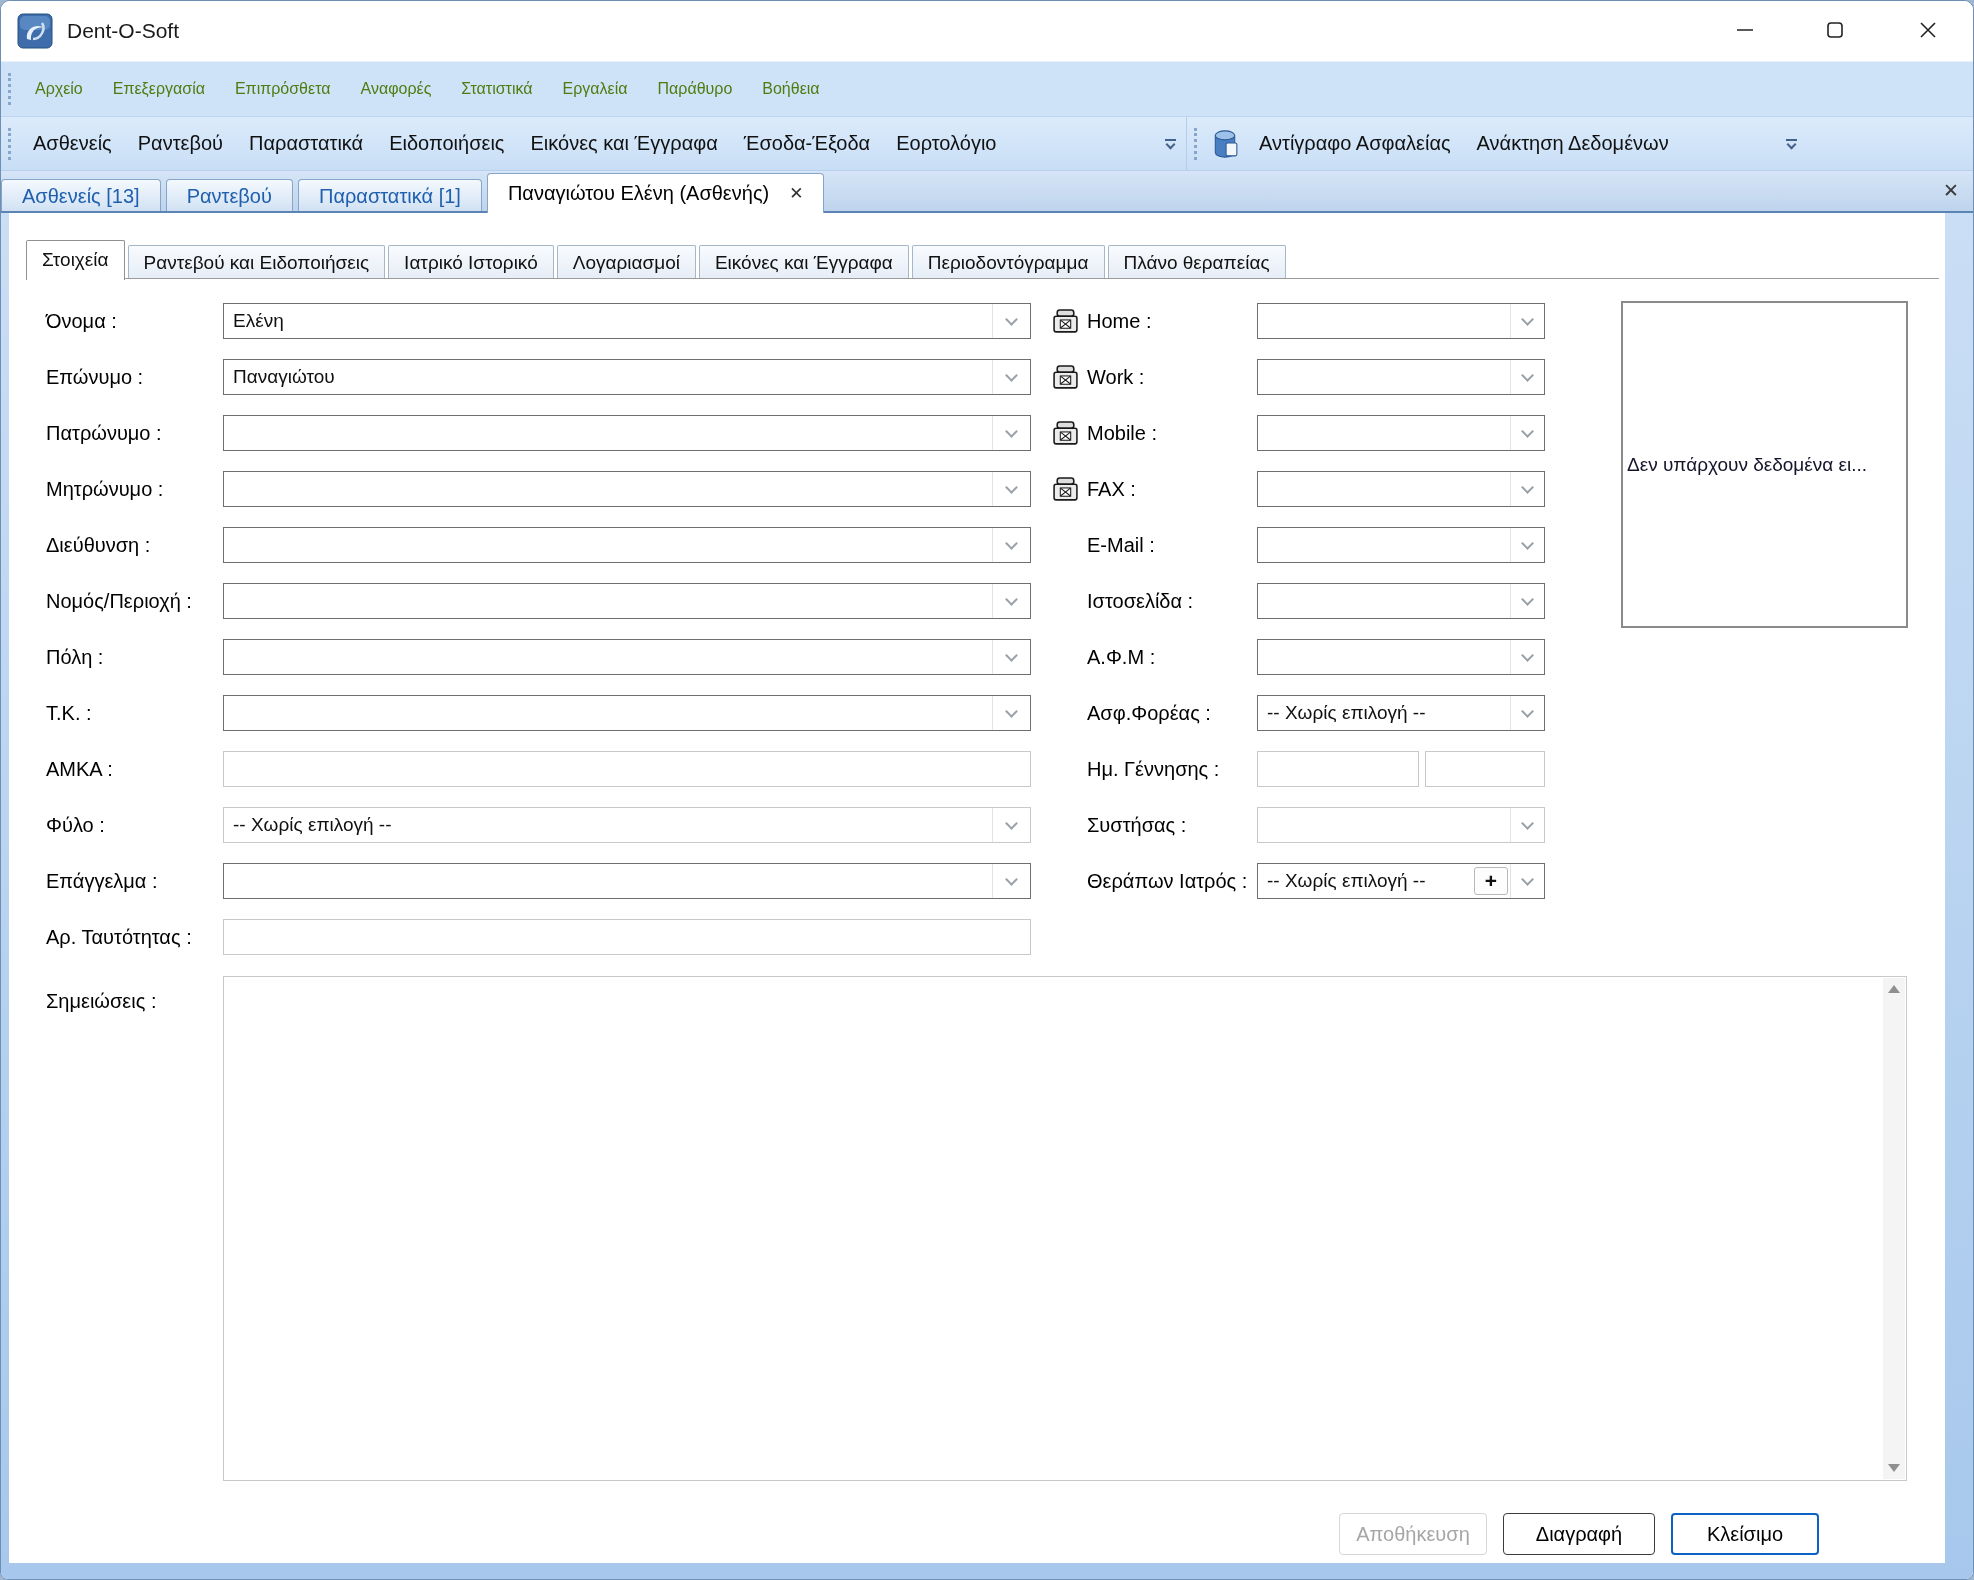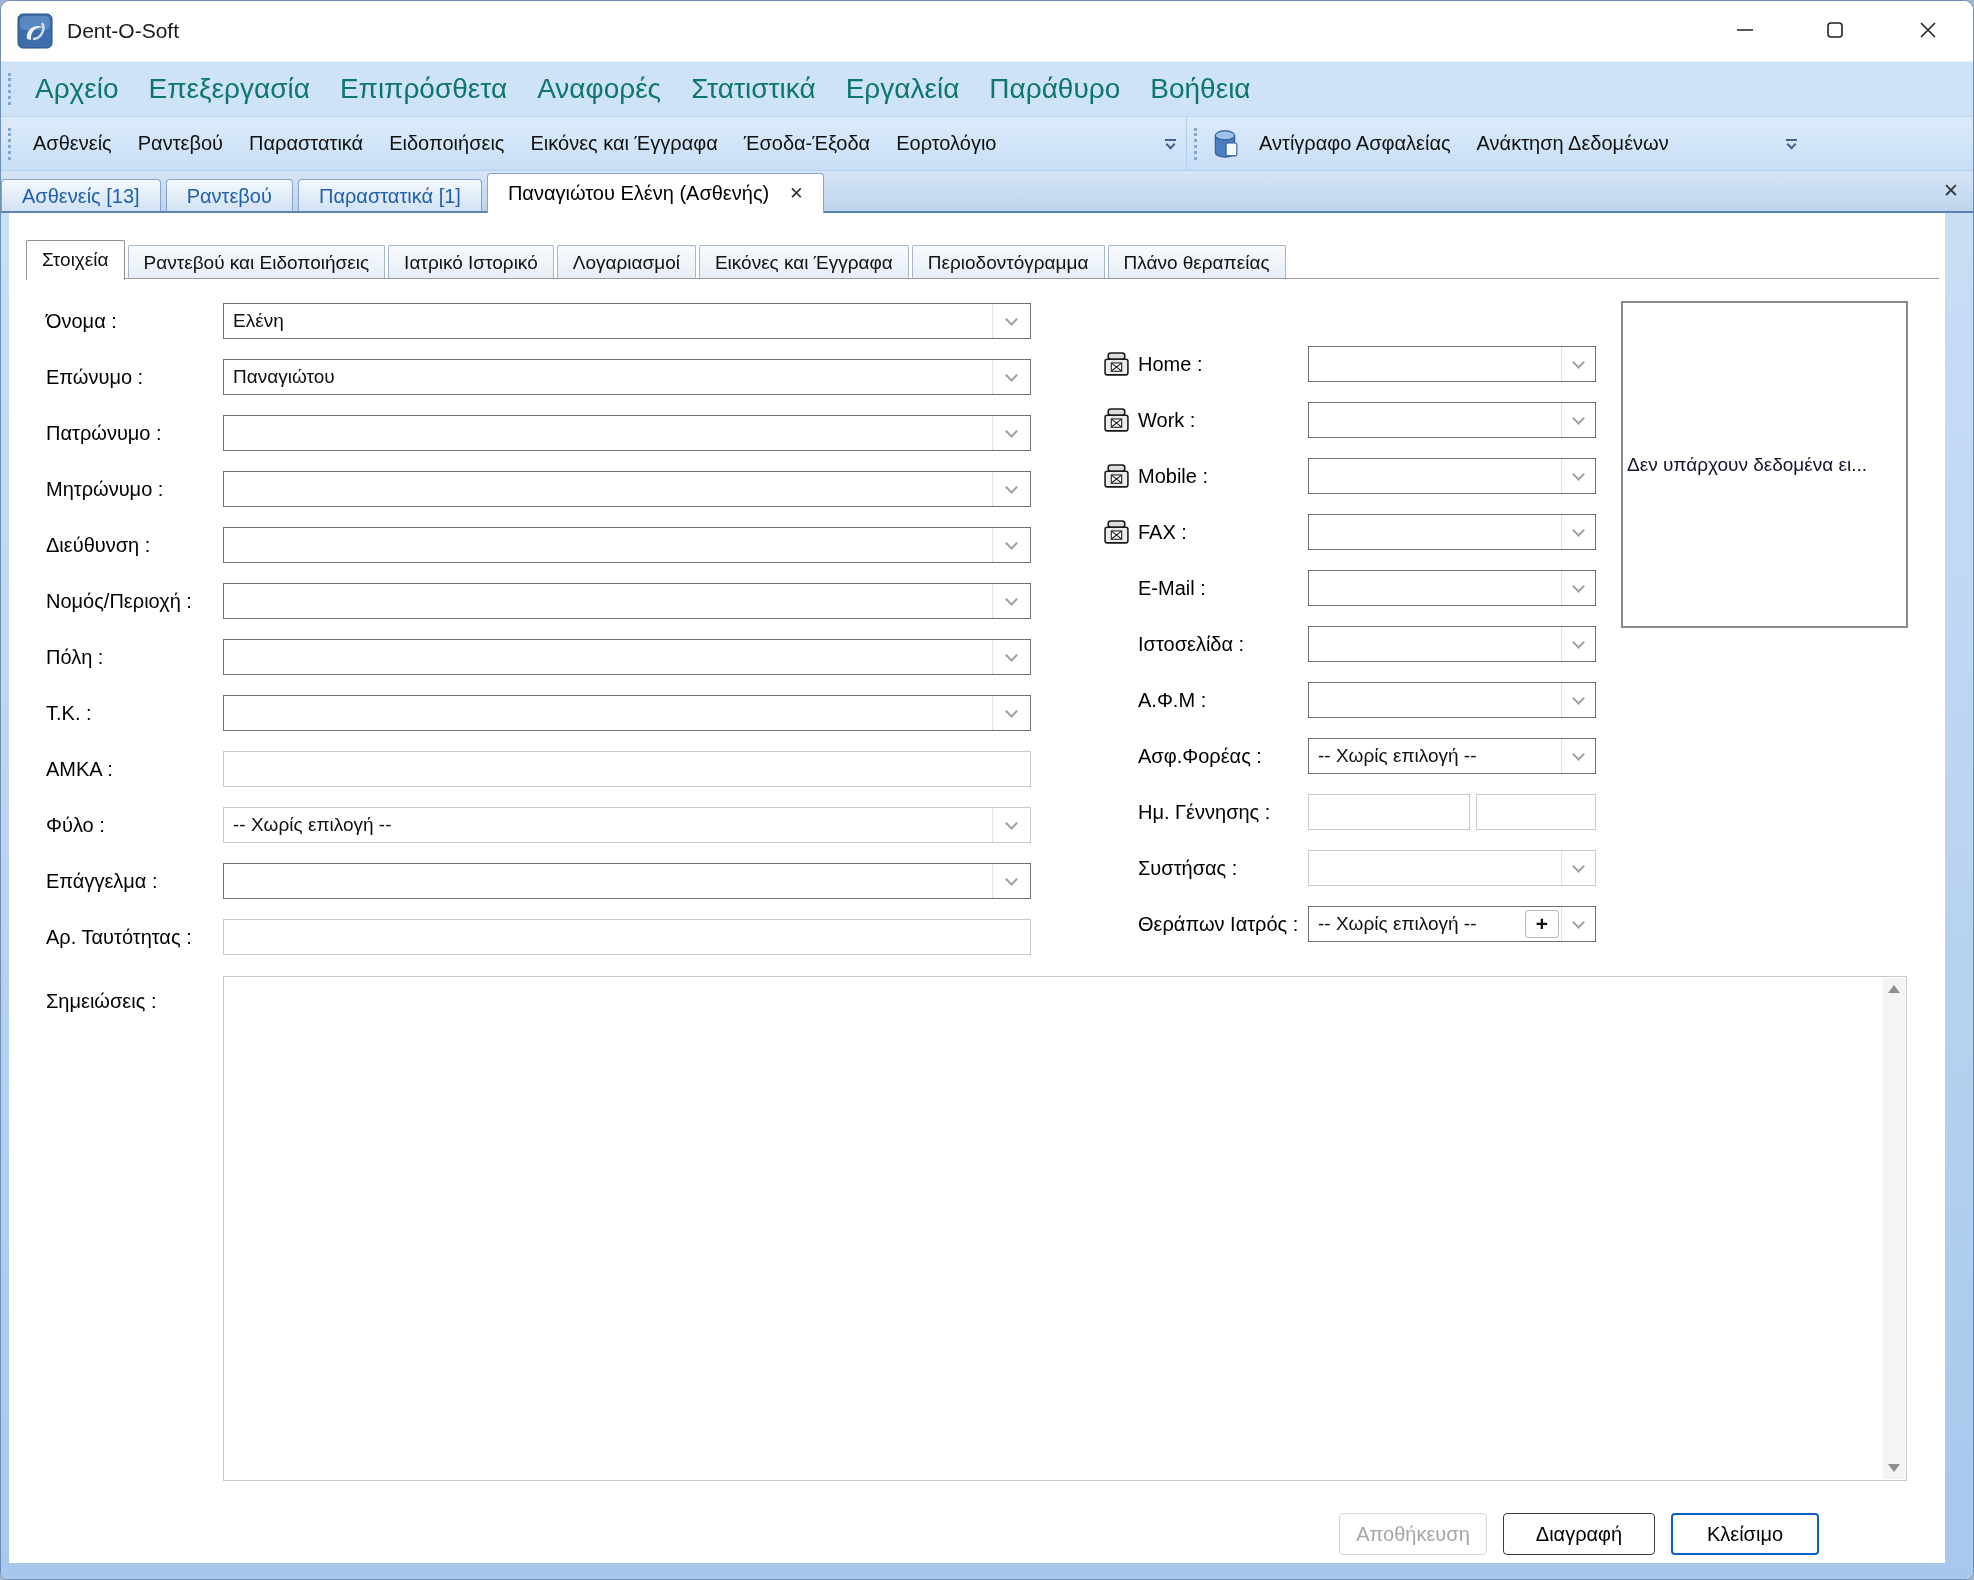--- a/index.html
+++ b/index.html
@@ -11,21 +11,21 @@
   }
   
   .titlebar { position: relative; height: 60px; background: #ffffff; display: flex; align-items: center; }
   .app-icon { margin-left: 16px; width: 36px; height: 36px; flex: none; }
   .title-text { margin-left: 14px; font-size: 21px; color: #1a1a1a; }
   .win-btn { position: absolute; top: 0; width: 64px; height: 58px; display: flex; align-items: center; justify-content: center; cursor: default; }
   #btn-min { left: 1712px; } #btn-max { left: 1802px; } #btn-x { left: 1895px; }
   
   .menubar { height: 56px; background: #cfe3f8; border-top: 1px solid #e9f2fc; border-bottom: 1px solid #c0d6ef; display: flex; align-items: center; }
   .grip { width: 4px; height: 32px; border-left: 3px dotted #86a6cc; margin: 0 8px 0 7px; flex: none; }
-  .menu-item { padding: 8px 15px; font-size: 28px; color: #0f766e; height: 100%; display: flex; align-items: center; }
+  .menu-item { padding: 8px 15px; font-size: 16px; color: #4d7c0f; height: 100%; display: flex; align-items: center; }
   
   .toolbar { height: 54px; background: linear-gradient(#dcebfb, #c8def6); display: flex; align-items: center; border-bottom: 1px solid #b6cfeb; }
   .tb-group { display: flex; align-items: center; height: 100%; }
   .tb-group.first { width: 1186px; flex: none; border-right: 1px solid #b3cdea; }
   .tb-group.second { flex: 1; }
   .tb-item { padding: 0 13px; font-size: 20px; color: #111; height: 100%; display: flex; align-items: center; white-space: nowrap; }
   .ovf { width: 24px; height: 42px; margin-left: auto; margin-right: 4px; display: flex; flex-direction: column; align-items: center; justify-content: center; gap: 3px; }
   .ovf-bar { width: 11px; height: 2px; background: #44628a; }
   .ovf-chev { width: 7px; height: 7px; border-right: 2px solid #44628a; border-bottom: 2px solid #44628a; transform: rotate(45deg); margin-top: -3px; }
   .db-icon { margin: 0 8px 0 6px; flex: none; }
@@ -42,21 +42,21 @@
   .frame { position: absolute; left: 0; top: 212px; right: 0; bottom: 0; background: linear-gradient(180deg, #cadef5, #a7c8ec); }
   .page { position: absolute; left: 8px; top: 212px; width: 1936px; height: 1350px; background: #fff; }
   
   .ptab-strip { position: absolute; left: 17px; top: 26px; width: 1913px; height: 40px; display: flex; align-items: flex-end; gap: 3px; }
   .ptab-strip::after { content: ""; position: absolute; left: 0; right: 0; bottom: 0; height: 1px; background: #9a9a9a; }
   .ptab { position: relative; z-index: 0; height: 34px; padding: 0 15px; display: flex; align-items: center; font-size: 19px; color: #111;
           background: linear-gradient(#f8fbfe, #e6edf6); border: 1px solid #a7b6c9; border-bottom: 0; border-radius: 2px 2px 0 0; white-space: nowrap; }
   .ptab.active { z-index: 2; height: 40px; background: #fff; border-color: #919191; margin-bottom: -1px; padding-bottom: 1px; }
   
   .left-col  { position: absolute; left: 37px; top: 90px; width: 985px; }
-  .right-col { position: absolute; left: 1094px; top: 90px; width: 493px; margin-top: 43px; }
+  .right-col { position: absolute; left: 1043px; top: 90px; width: 493px; }
   .frow { display: flex; height: 36px; margin-bottom: 20px; align-items: stretch; }
   .flabel { width: 177px; font-size: 20px; color: #000; display: flex; align-items: center; white-space: nowrap; }
   .icon-slot { width: 35px; display: flex; align-items: center; }
   .rlabel { width: 170px; font-size: 20px; color: #000; display: flex; align-items: center; white-space: nowrap; }
   .lctl { width: 808px; display: flex; }
   .rctl { width: 288px; display: flex; }
   .combo { flex: 1; display: flex; align-items: stretch; background: #fff; border: 1px solid #6f6f6f; }
   .combo.light { border-color: #c9c9c9; }
   .combo .val { flex: 1; display: flex; align-items: center; padding: 0 9px; font-size: 19px; color: #111; overflow: hidden; white-space: nowrap; }
   .combo .dd { width: 38px; flex: none; border-left: 1px solid #e3e3e3; display: flex; align-items: center; justify-content: center; }

